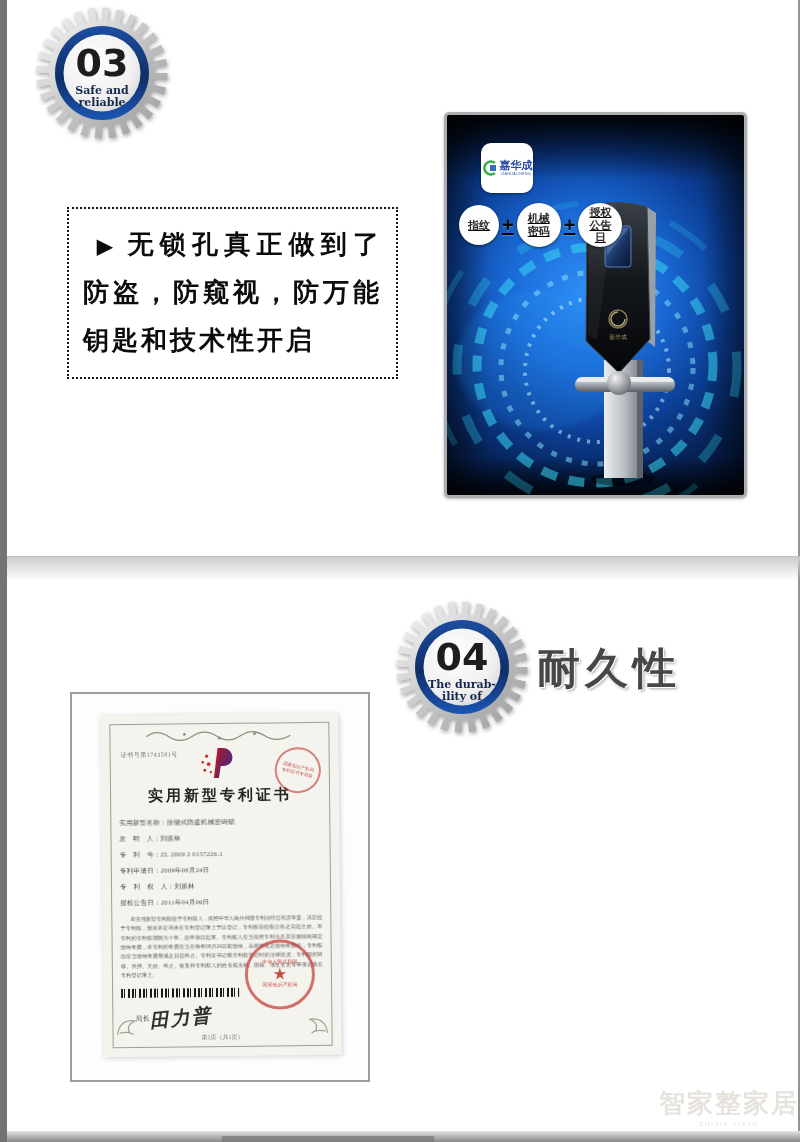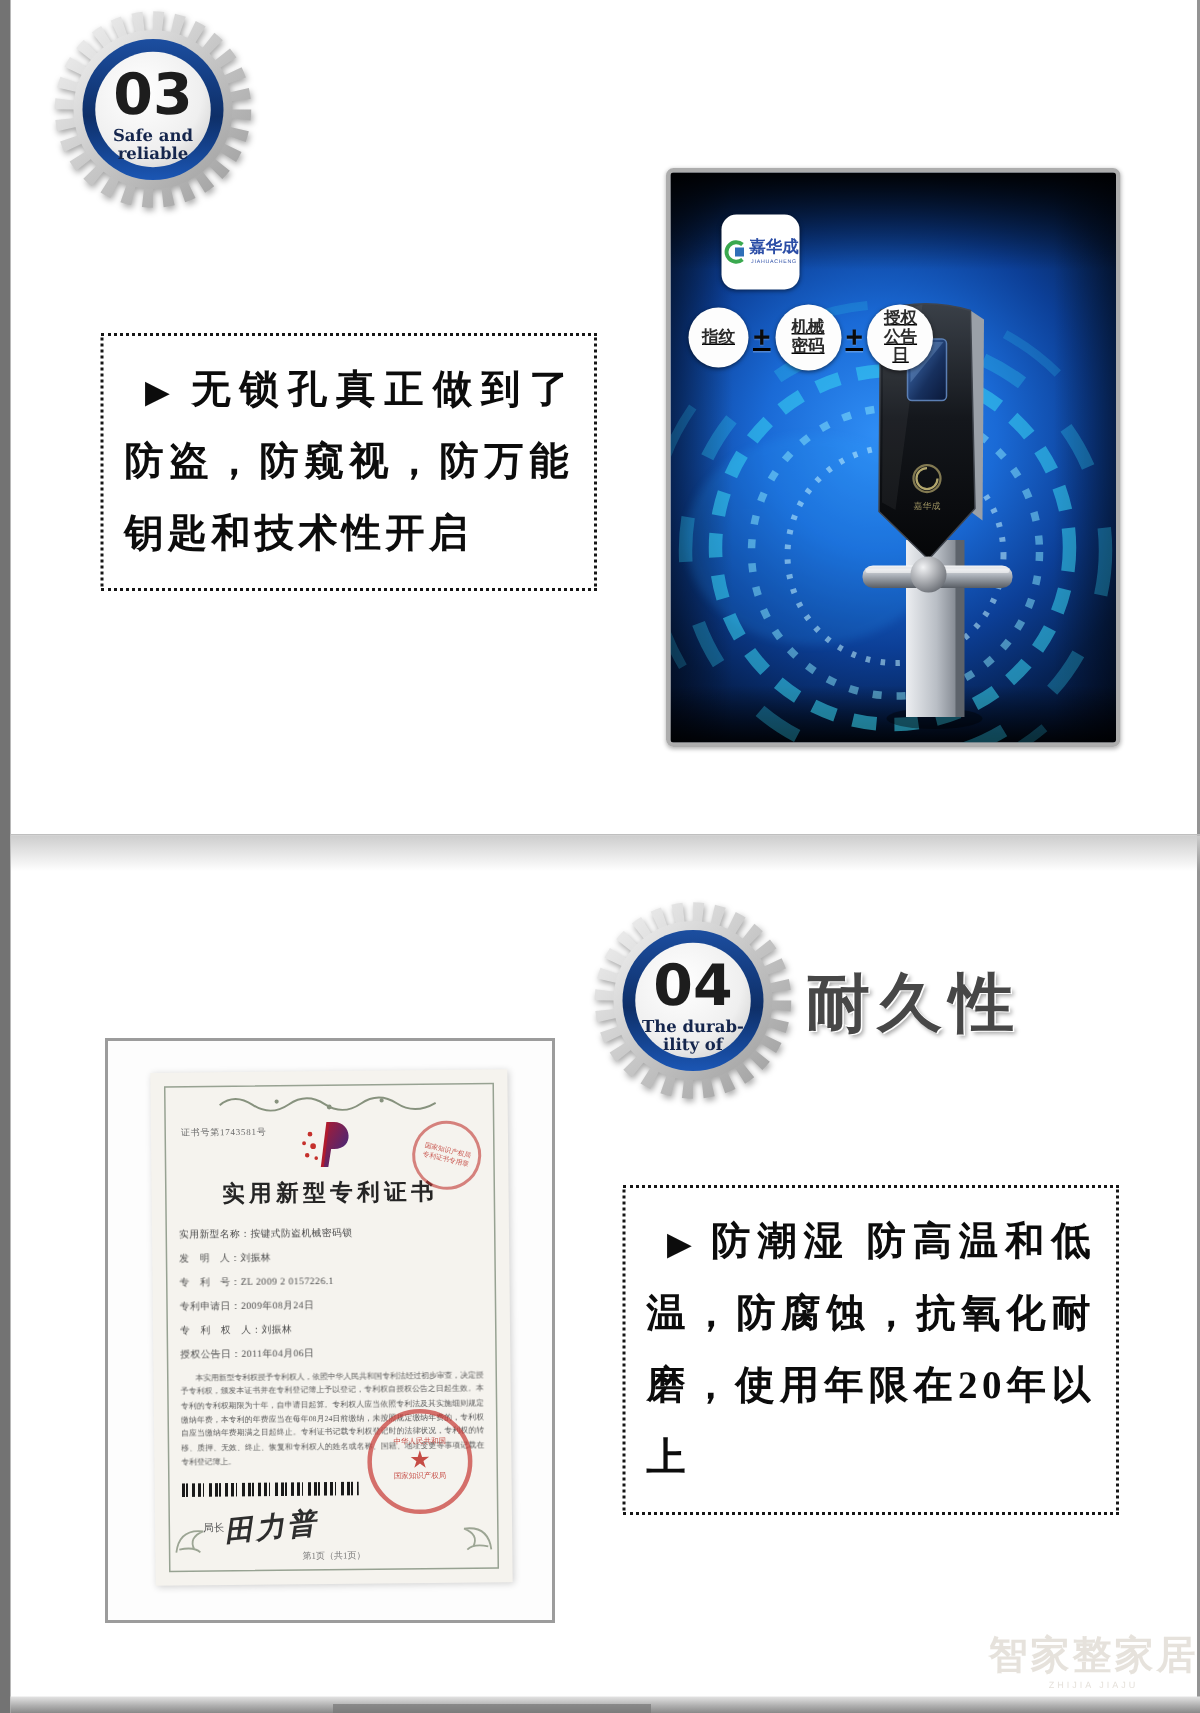--- a/index.html
+++ b/index.html
@@ -119,21 +119,21 @@
     <circle cx="67" cy="67" r="58" fill="none" stroke="url(#gearG)" stroke-width="15" stroke-dasharray="6.6 6.4"></circle>
     <circle cx="67" cy="67" r="53" fill="url(#gearG)"></circle>
     <circle cx="67" cy="67" r="47" fill="url(#ringG)"></circle>
     <circle cx="67" cy="67" r="38.5" fill="url(#innerG)"></circle>
     <text class="badge-num" x="67" y="70" text-anchor="middle">03</text>
     <text class="badge-sub" x="67" y="88" text-anchor="middle">Safe and</text>
     <text class="badge-sub" x="67" y="100" text-anchor="middle">reliable</text>
   </svg>
 
 
-  <div class="feature-box" style="left:60px;top:222px;width:331px;">
+  <div class="feature-box" style="left:60px;top:207px;width:331px;">
     <div class="feature-text"><span class="bullet">▶</span><span>无锁孔真正做到了防盗，防窥视，防万能钥匙和技术性开启</span></div>
   </div>
 
   <div class="product-panel">
 
     <svg class="lock-scene" width="297" height="380" viewBox="0 0 297 380">
       <defs>
         <linearGradient id="headG" x1="0" y1="0" x2="0" y2="1">
           <stop offset="0%" stop-color="#3a4048"></stop>
             <stop offset="45%" stop-color="#14171c"></stop>
@@ -228,23 +228,20 @@
     <circle cx="67" cy="67" r="53" fill="url(#gearG)"></circle>
     <circle cx="67" cy="67" r="47" fill="url(#ringG)"></circle>
     <circle cx="67" cy="67" r="38.5" fill="url(#innerG)"></circle>
     <text class="badge-num" x="67" y="70" text-anchor="middle">04</text>
     <text class="badge-sub" x="67" y="88" text-anchor="middle">The durab-</text>
     <text class="badge-sub" x="67" y="100" text-anchor="middle">ility of</text>
   </svg>
 
   <div class="sec-title" style="left:530px;top:640px;text-align:right;">耐久性</div>
 
-  <div class="feature-box" style="left:408px;top:790px;width:331px;">
-    <div class="feature-text"><span class="bullet">▶</span><span>防潮湿 防高温和低温，防腐蚀，抗氧化耐磨，使用年限在20年以上</span></div>
-  </div>
 
   <div class="cert-panel">
     <div class="cert-paper">
       <div class="cert-frame">
         <svg class="cert-flourish" width="150" height="12" viewBox="0 0 150 12">
           <path d="M2,6 Q12,-2 24,6 T48,6 T72,6 T96,6 T120,6 T146,6" fill="none" stroke="#87927e" stroke-width="1.3"></path>
           <circle cx="40" cy="4" r="1.4" fill="#87927e"></circle>
             <circle cx="75" cy="8" r="1.6" fill="#87927e"></circle>
           <circle cx="110" cy="4" r="1.4" fill="#87927e"></circle>
         </svg>

